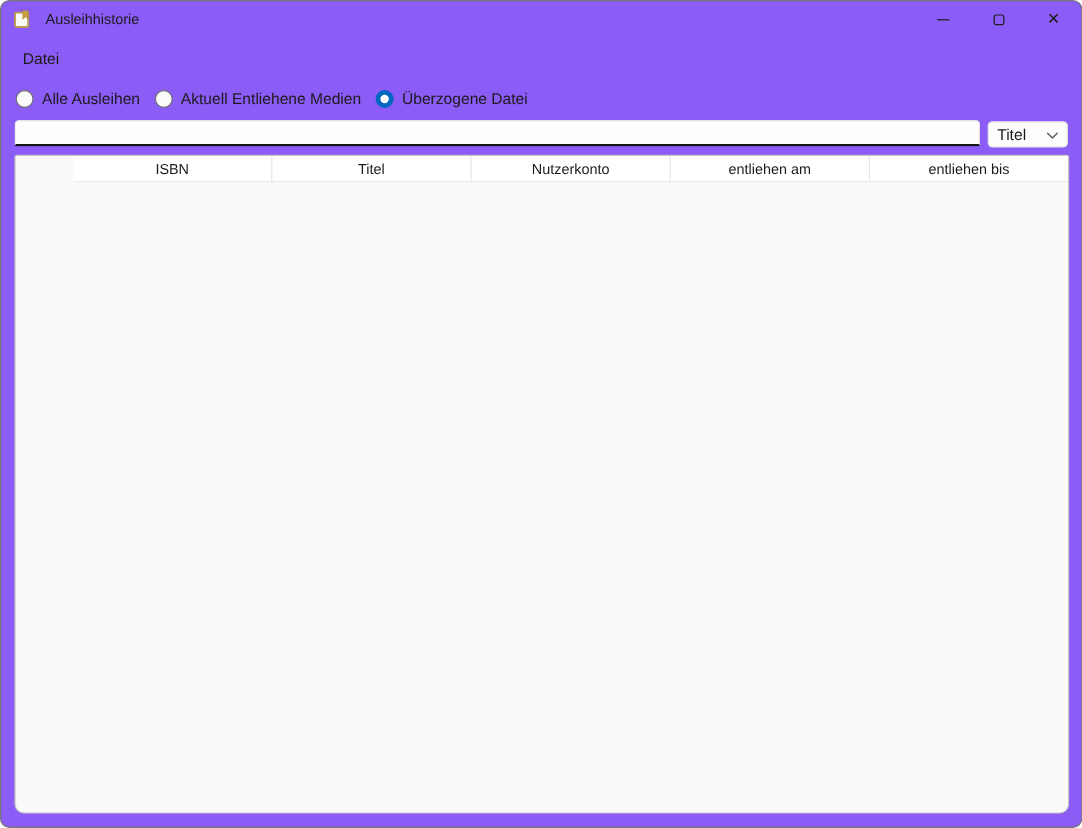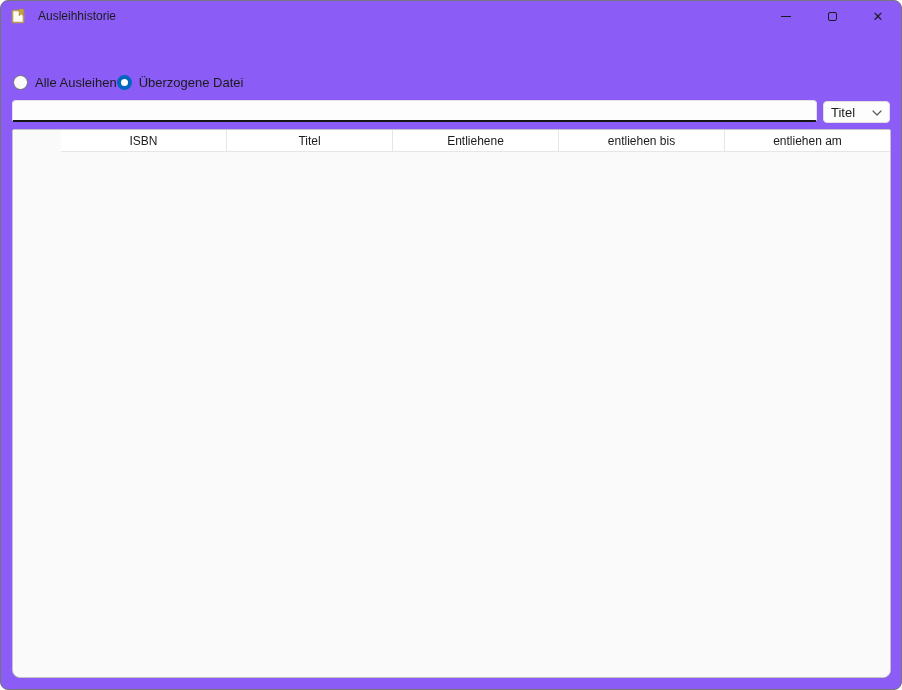--- a/index.html
+++ b/index.html
@@ -75,20 +75,21 @@
     margin-left: 12px;
     font-size: 13px;
   }
 
   
   .filter-row {
     position: absolute;
     top: 74px; left: 12px;
     display: flex;
     align-items: center;
+    gap: 12px;
   }
   .radio-option {
     display: flex;
     align-items: center;
     gap: 7px;
     font-size: 13px;
     white-space: nowrap;
   }
   .radio {
     width: 15px; height: 15px;
@@ -184,25 +185,32 @@
       </button>
       <button class="caption-btn">
         <span class="glyph-max"></span>
       </button>
       <button class="caption-btn">
         <span class="glyph-close">✕</span>
       </button>
     </div>
   </div>
 
+  <div class="menubar">
+    <span class="menu-item">Datei</span>
+  </div>
 
   <div class="filter-row">
     <span class="radio-option">
       <span class="radio"></span>
       <span class="radio-label">Alle Ausleihen</span>
+    </span>
+    <span class="radio-option">
+      <span class="radio"></span>
+      <span class="radio-label">Aktuell Entliehene Medien</span>
     </span>
     <span class="radio-option">
       <span class="radio checked"></span>
       <span class="radio-label">Überzogene Datei</span>
     </span>
   </div>
 
   <input type="text" class="search-input" placeholder="" style="">
   <div class="combo">
     <span class="combo-value">Titel</span>
@@ -210,20 +218,20 @@
       <svg width="10" height="6" viewBox="0 0 10 6">
         <polyline points="1,1 5,5 9,1" fill="none" stroke="#5c5c5c" stroke-width="1.2" stroke-linecap="round" stroke-linejoin="round"></polyline>
       </svg>
     </span>
   </div>
 
   <div class="table">
     <div class="thead">
       <span class="th">ISBN</span>
       <span class="th">Titel</span>
-      <span class="th">Entliehene</span>
+      <span class="th">Nutzerkonto</span>
+      <span class="th">entliehen am</span>
       <span class="th">entliehen bis</span>
-      <span class="th">entliehen am</span>
     </div>
     <div class="tbody"></div>
   </div>
 
 </div>
 
 </body></html>

